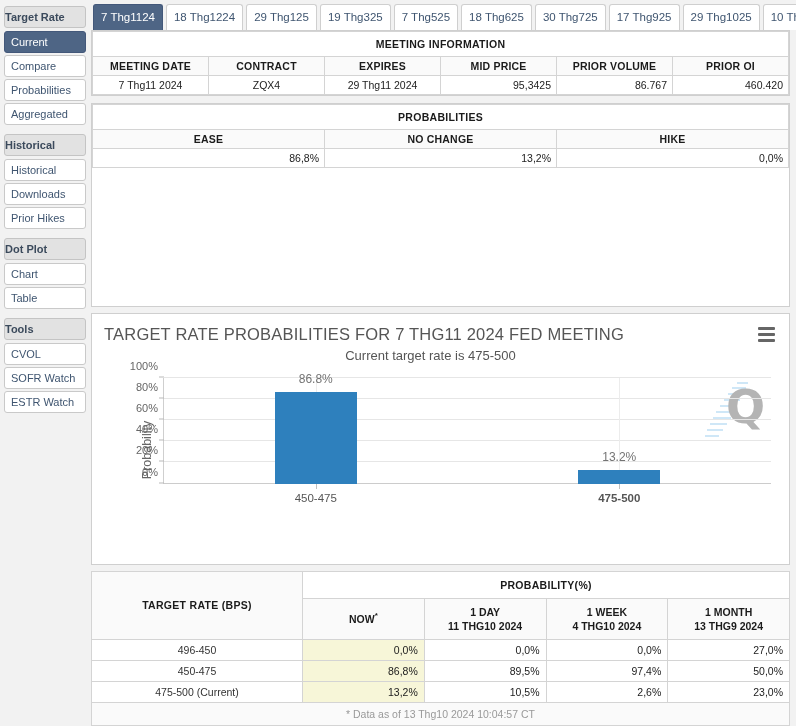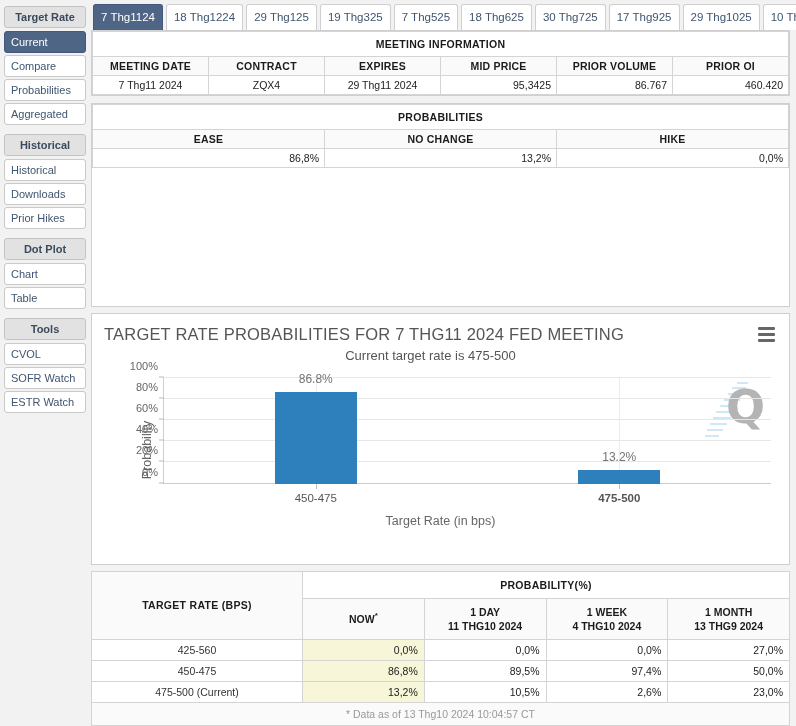--- a/index.html
+++ b/index.html
@@ -10,21 +10,21 @@
     font-size:12px;
     color:#333;
     overflow:hidden;
   }
   .app{display:flex;width:796px;height:726px;box-sizing:border-box;}
 
   
   .sidebar{width:90px;flex:0 0 90px;padding:6px 4px 0 4px;box-sizing:border-box;}
   .side-head{
     background:#e2e2e2;border:1px solid #c4c4c4;border-radius:3px;
-    color:#3b4a5c;font-weight:bold;font-size:11px;text-align:center;
+    color:#3b4a5c;font-weight:bold;font-size:11px;
     padding:4px 0;margin-bottom:3px;
   }
   .side-head.spaced{margin-top:9px;}
   .side-item{
     background:#fff;border:1px solid #c9c9c9;border-radius:3px;
     color:#3f5570;font-size:11px;padding:4px 6px;margin-bottom:2px;
     white-space:nowrap;overflow:hidden;cursor:pointer;
   }
   .side-item.active{background:#4e6585;border-color:#43587a;color:#fff;}
 
@@ -210,21 +210,20 @@
       <div class="chart-title">TARGET RATE PROBABILITIES FOR 7 THG11 2024 FED MEETING</div>
       <div class="chart-sub">Current target rate is 475-500</div>
       <div class="burger">
         <span></span>
           <span></span>
           <span></span>
       </div>
 
       <div class="plot">
         <div class="ylabel">Probability</div>
-        <div class="xlabel">Target Rate (in bps)</div>
         <div class="plotarea" id="plotarea">
           <div class="yaxisline"></div>
           <div class="watermark">
             <svg width="66" height="60" viewBox="0 0 66 60">
               <g stroke="#cfe7f7" stroke-width="2">
                 <line x1="4" y1="56" x2="18" y2="56"></line>
                 <line x1="6" y1="50" x2="22" y2="50"></line>
                 <line x1="9" y1="44" x2="26" y2="44"></line>
                 <line x1="12" y1="38" x2="30" y2="38"></line>
                 <line x1="15" y1="32" x2="33" y2="32"></line>
@@ -278,21 +277,21 @@
         </tr>
         <tr id="pt-cols">
               <th class="chdr"><span>NOW</span><span class="sup">*</span></th>
               <th class="chdr"><span>1 DAY</span><br><span>11 THG10 2024</span></th>
               <th class="chdr"><span>1 WEEK</span><br><span>4 THG10 2024</span></th>
               <th class="chdr"><span>1 MONTH</span><br><span>13 THG9 2024</span></th>
             </tr>
         </tbody>
           <tbody id="pt-rows">
             <tr>
-              <td class="rowhdr">425-560</td>
+              <td class="rowhdr">496-450</td>
               <td class="now">0,0%</td>
               <td class="num">0,0%</td>
               <td class="num">0,0%</td>
               <td class="num">27,0%</td>
             </tr>
             <tr>
               <td class="rowhdr">450-475</td>
               <td class="now">86,8%</td>
               <td class="num">89,5%</td>
               <td class="num">97,4%</td>

